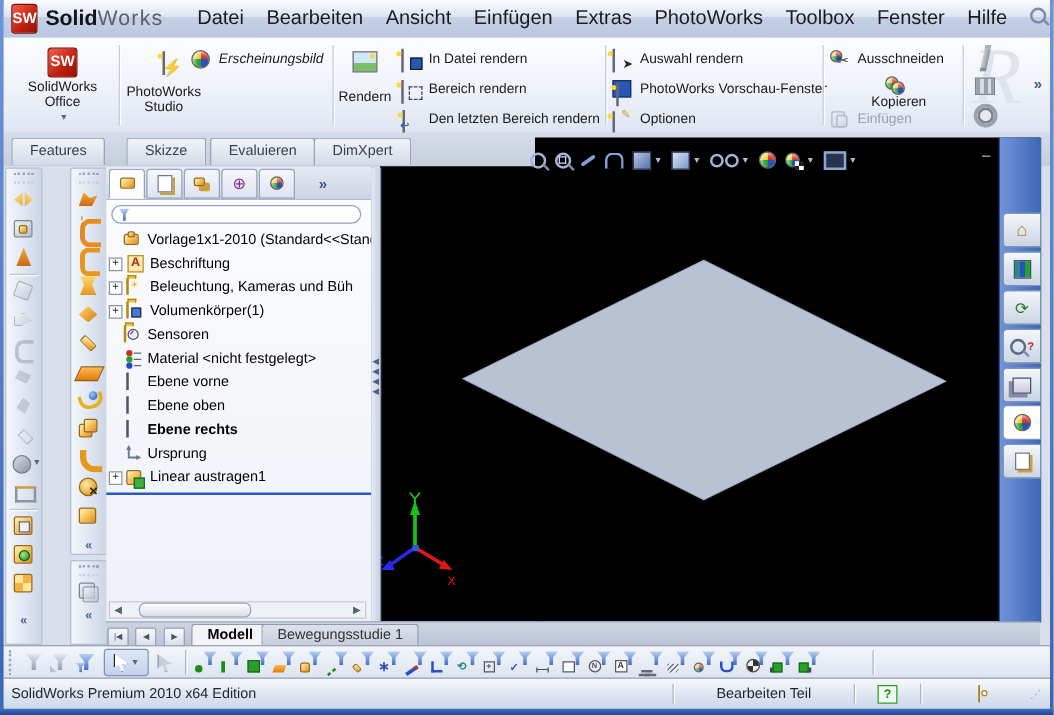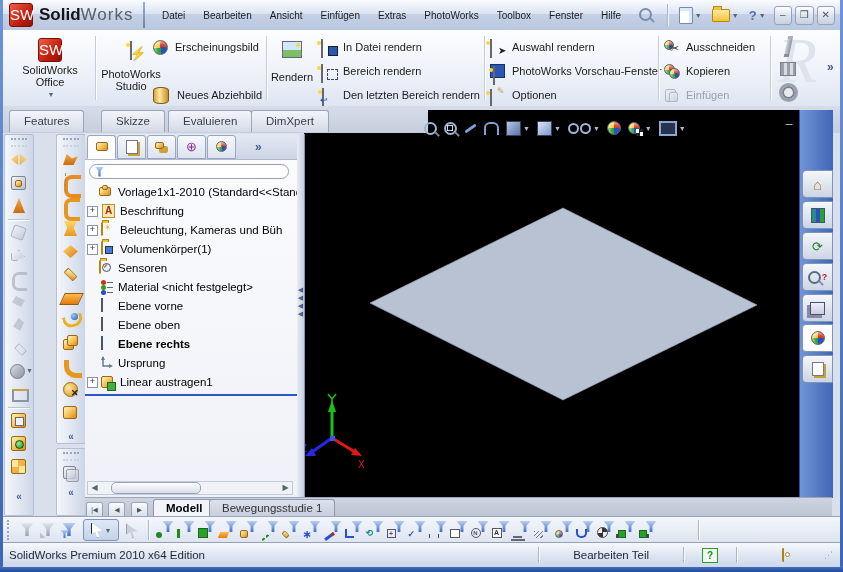--- a/index.html
+++ b/index.html
@@ -3,25 +3,25 @@
 <meta charset="utf-8">
 <style>
   html,body{margin:0;padding:0;background:#9aa8c0;font-family:"Liberation Sans",sans-serif;}
   #app{position:relative;width:843px;height:572px;overflow:hidden;background:#d9e0ec;-webkit-user-select:none;user-select:none;}
   .abs{position:absolute;}
   .txt{white-space:nowrap;}
   
   .frame{background:linear-gradient(180deg,#6d94d6,#3a66b4);}
   
   #titlebar{left:3px;top:0;width:837px;height:30px;background:linear-gradient(180deg,#fafcff,#dce4f2 45%,#c5d1e6 46%,#b9c7e0);border-bottom:1px solid #8fa3c4;display:flex;align-items:center;}
-  .swcube{width:22px;height:22px;margin:0 6px 0 6px;border-radius:3px;background:linear-gradient(135deg,#f0604a,#c21f0e 60%,#8f1205);border:1px solid #7c0f04;color:#fff;font-size:15px;font-weight:normal;text-align:center;line-height:21px;letter-spacing:0;}
+  .swcube{width:22px;height:22px;margin:0 6px 0 6px;border-radius:3px;background:linear-gradient(135deg,#f0604a,#c21f0e 60%,#8f1205);border:1px solid #7c0f04;color:#fff;font-size:12px;font-weight:bold;text-align:center;line-height:21px;letter-spacing:0;}
   .logo-bold{font-size:17px;font-weight:bold;color:#141414;}
   .logo-light{font-size:17px;color:#5a5f68;letter-spacing:1px;}
   .logo-sep{width:2px;height:26px;background:linear-gradient(180deg,#9fb0cc,#70839f);margin:0 8px 0 10px;}
-  .menu-item{font-size:10px;color:#1c1c1c;padding:5px 9px;cursor:default;}
+  .menu-item{font-size:16px;color:#1c1c1c;padding:5px 9px;cursor:default;}
   .mag{display:inline-block;width:9px;height:9px;border:2px solid #7d8da9;border-radius:50%;position:relative;}
   .mag::after{content:"";position:absolute;width:6px;height:2px;background:#7d8da9;transform:rotate(45deg);right:-5px;bottom:-2px;}
   .tb-sep{width:1px;height:22px;background:#a7b4cc;box-shadow:1px 0 0 #f4f7fc;margin:0 6px;}
   .qt-btn{display:flex;align-items:center;margin:0 2px;padding:2px 3px;border-radius:3px;}
   .dd{font-size:7px;color:#5a6578;margin-left:2px;}
   .page-ic{width:12px;height:15px;background:#fff;border:1px solid #7788aa;border-radius:1px;box-shadow:inset -3px 3px 0 #dde8f8;}
   .folder-ic{width:16px;height:11px;background:linear-gradient(#ffe9a0,#f0c23e);border:1px solid #b8860b;border-radius:1px;position:relative;}
   .folder-ic::before{content:"";position:absolute;top:-4px;left:0;width:7px;height:3px;background:#f0c23e;border:1px solid #b8860b;border-bottom:none;}
   .help-q{font-size:13px;font-weight:bold;color:#4f6fae;}
   .wbtn{width:21px;height:17px;margin-left:3px;border:1px solid #95a2ba;border-radius:3px;background:linear-gradient(#ffffff,#dde3ee 50%,#c8d1e2);color:#4d5althing668;color:#4d5668;font-size:10px;text-align:center;line-height:15px;}
@@ -157,27 +157,23 @@
 
     <div class="abs" style="left:95px;top:8px;width:66px;height:64px;text-align:center;">
       <div style="width:22px;height:20px;margin:4px auto 6px auto;position:relative;">
         <span class="pic-ic abs" style="left:0;top:0;width:18px;height:15px;"></span>
         <span class="abs" style="left:10px;top:4px;font-size:13px;color:#f4c300;text-shadow:0 0 1px #7a5;">⚡</span>
       </div>
       <div class="big-lbl">PhotoWorks</div>
       <div class="big-lbl">Studio</div>
     </div>
 
-    <div class="abs" style="left:150px;top:7px;width:110px;height:20px;display:flex;align-items:center;">
+    <div class="abs" style="left:150px;top:7px;width:110px;height:20px;display:flex;align-items:center;font-style:italic;">
       <span class="sp4" style="width:15px;height:15px;flex:none;"></span>
       <span class="rib-lbl txt" style="margin-left:7px;">Erscheinungsbild</span>
-    </div>
-    <div class="abs" style="left:150px;top:55px;width:115px;height:20px;display:flex;align-items:center;">
-      <span style="width:14px;height:15px;flex:none;background:linear-gradient(90deg,#d8a63c,#ffe9a0 40%,#c98f28);border:1px solid #7c5a10;border-radius:45%/20%;"></span>
-      <span class="rib-lbl txt" style="margin-left:8px;">Neues Abziehbild</span>
     </div>
     <div class="abs rib-sep" style="left:263px;"></div>
 
     <div class="abs" style="left:266px;top:8px;width:46px;height:62px;text-align:center;">
       <span class="pic-ic" style="display:inline-block;width:20px;height:17px;margin-top:3px;"></span>
       <div class="big-lbl" style="margin-top:9px;">Rendern</div>
     </div>
 
     <div class="abs" style="left:318px;top:7px;width:160px;height:20px;display:flex;align-items:center;">
       <span style="width:16px;height:15px;position:relative;flex:none;"><span class="pic-ic abs" style="left:0;top:0;width:13px;height:12px;"></span><span class="abs" style="left:7px;top:6px;width:8px;height:8px;background:#2a56b0;border:1px solid #123;"></span></span>
@@ -207,21 +203,21 @@
     </div>
     <div class="abs rib-sep" style="left:655px;"></div>
 
     <div class="abs" style="left:661px;top:7px;width:105px;height:20px;display:flex;align-items:center;">
       <span style="width:17px;height:15px;position:relative;flex:none;">
           <span class="sp4 abs" style="left:0;top:0;width:10px;height:10px;"></span>
           <span class="abs" style="left:6px;top:2px;font-size:11px;color:#334;">✂</span>
         </span>
       <span class="rib-lbl txt" style="margin-left:5px;">Ausschneiden</span>
     </div>
-    <div class="abs" style="left:661px;top:31px;width:105px;height:20px;display:flex;align-items:center;">
+    <div class="abs" style="left:661px;top:31px;width:105px;height:20px;display:flex;align-items:center;flex-direction:column;">
       <span style="width:17px;height:15px;position:relative;flex:none;">
           <span class="sp4 abs" style="left:0;top:0;width:11px;height:11px;"></span>
           <span class="sp4 abs" style="left:5px;top:4px;width:11px;height:11px;"></span>
         </span>
       <span class="rib-lbl txt" style="margin-left:5px;">Kopieren</span>
     </div>
     <div class="abs" style="left:661px;top:55px;width:105px;height:20px;display:flex;align-items:center;">
       <span style="width:17px;height:15px;position:relative;flex:none;opacity:.5;">
           <span class="grb abs" style="left:1px;top:1px;width:11px;height:13px;"></span>
           <span class="grb abs" style="left:5px;top:4px;width:9px;height:10px;"></span>

